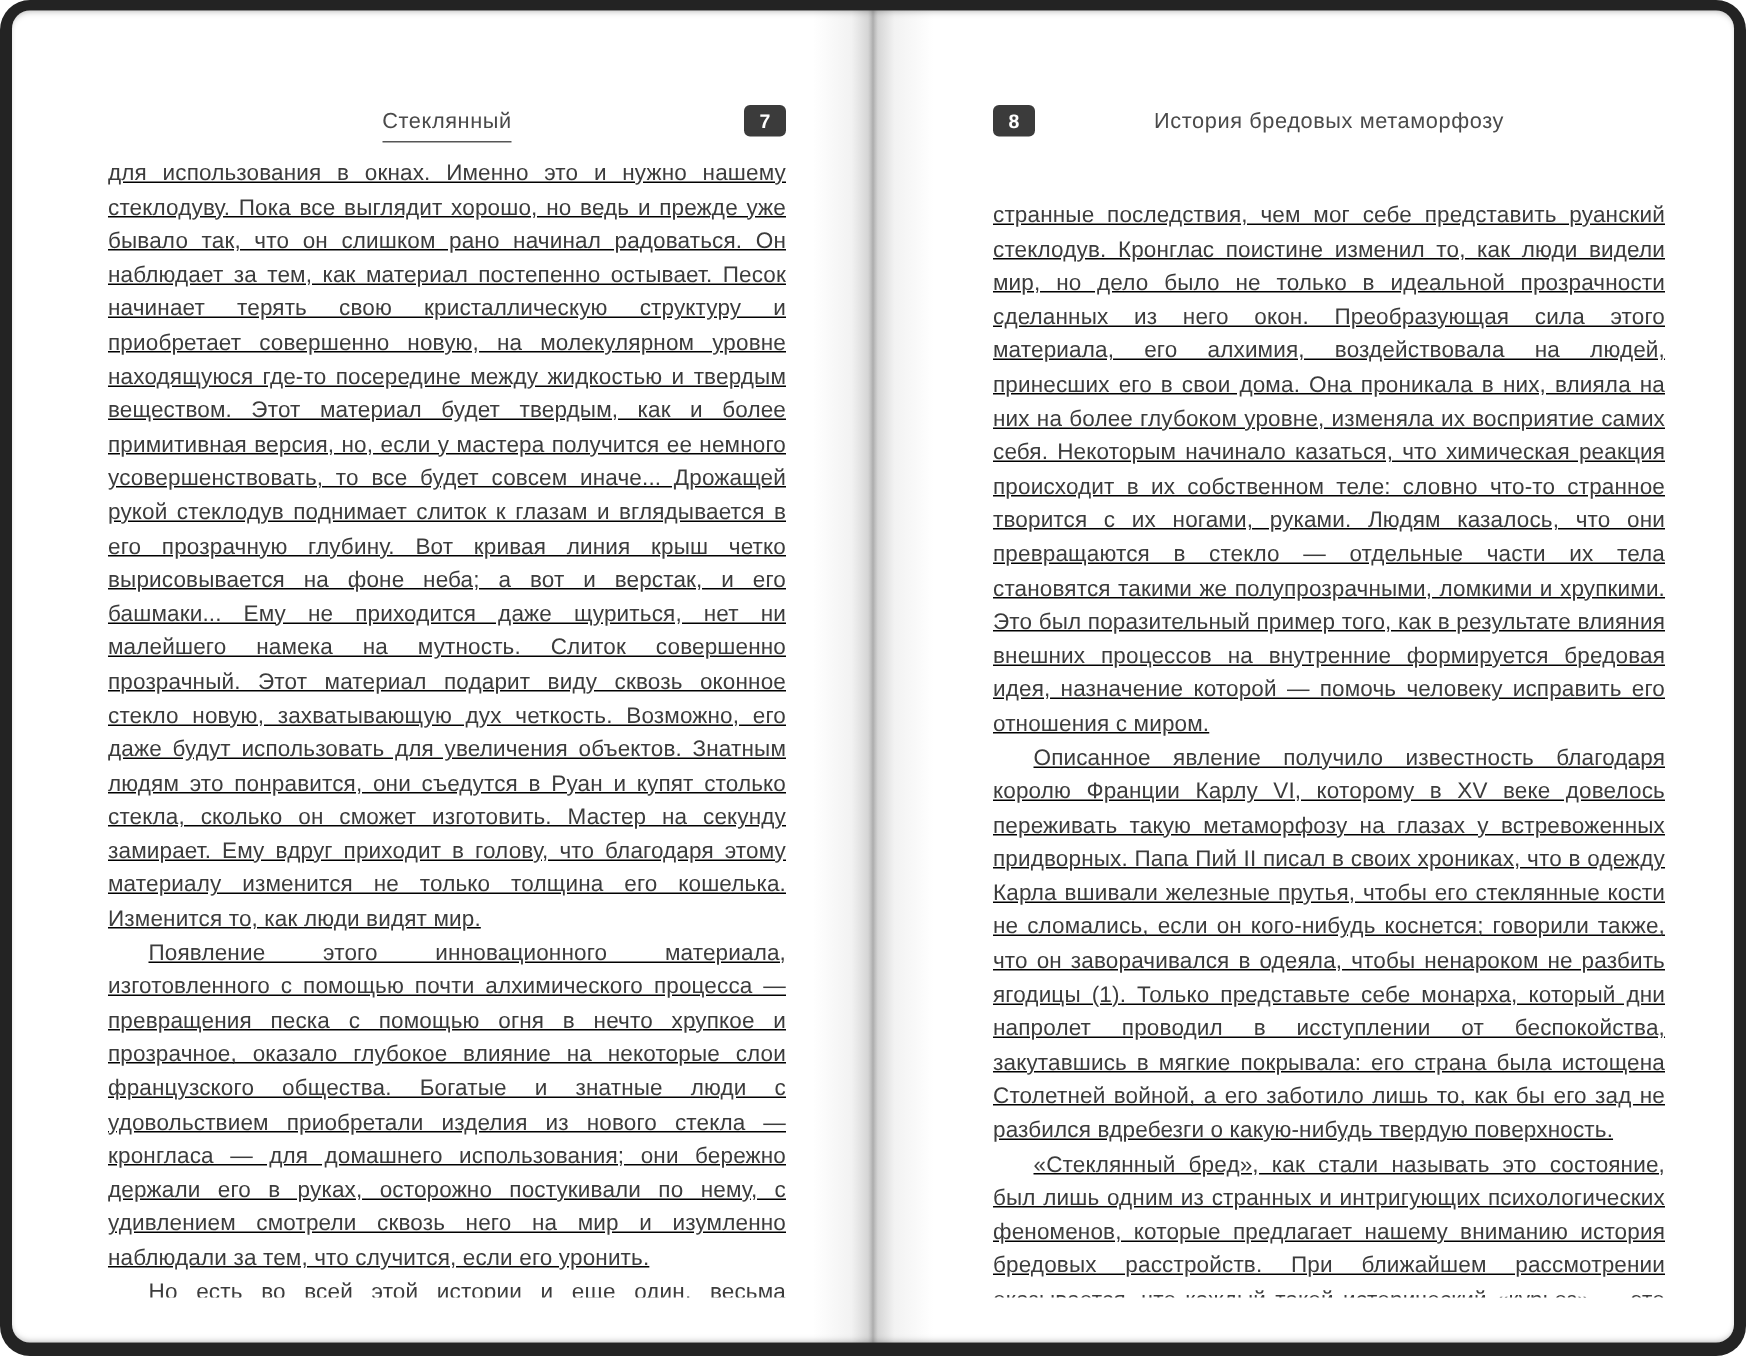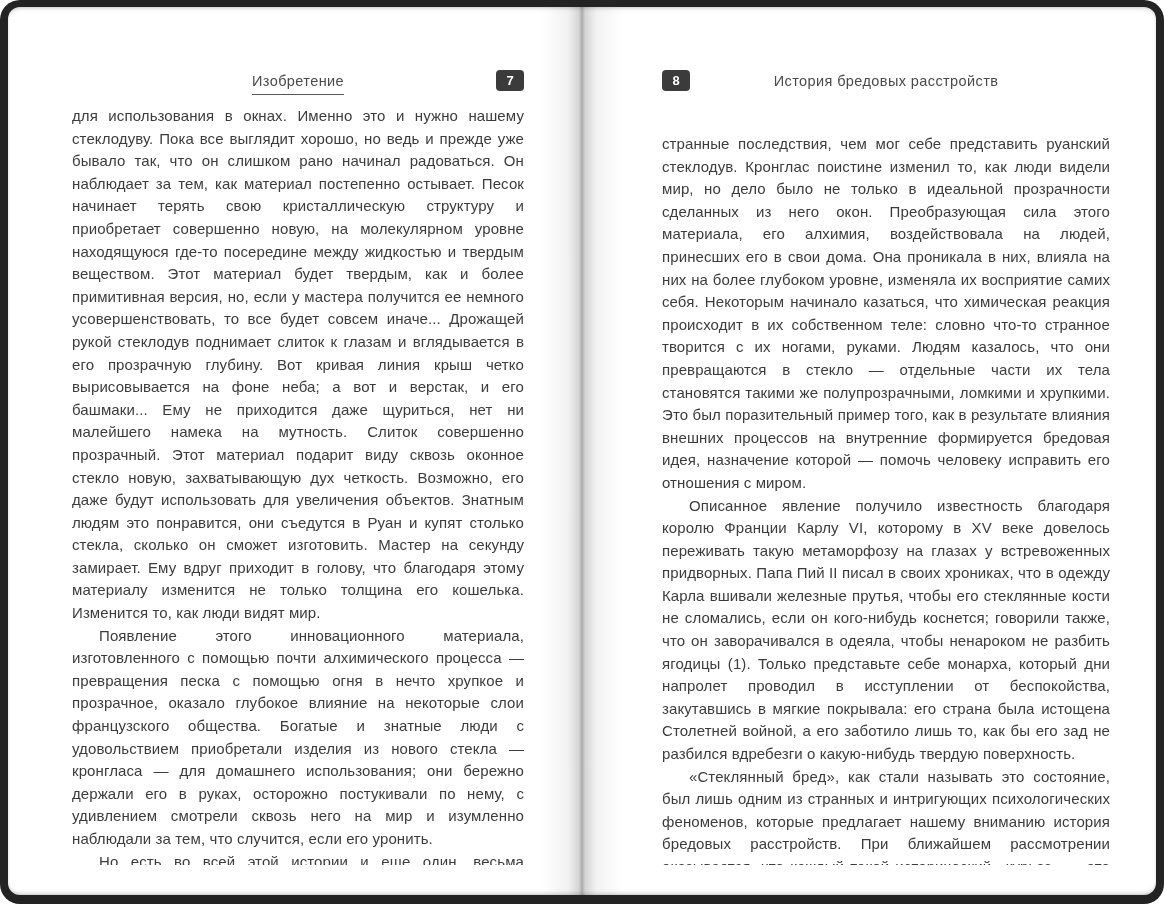--- a/index.html
+++ b/index.html
@@ -73,20 +73,21 @@
     text-align: center;
     font-weight: bold;
   }
   .page.left .page-num { right: 0; }
   .page.right .page-num { left: 0; }
   .page-body {
     position: absolute;
     top: 98px;
     bottom: 30px;
     overflow: hidden;
+    text-decoration: underline;
   }
   .page.left .page-body { left: 64px; right: 58px; }
   .page.right .page-body { left: 80px; right: 46px; margin-top: 28px; }
   .page-body p {
     margin: 0;
     font-size: 15px;
     line-height: 22.6px;
     letter-spacing: 0.1px;
     color: #3c3c3c;
     text-align: justify;
@@ -94,33 +95,33 @@
   .page-body p.indent { text-indent: 27px; }
 </style>
 </head>
 <body>
 
 <div class="book">
   <div class="spread">
 
     <div class="page left">
       <div class="page-header">
-        <span class="header-title"><span class="underlined">Изобретение</span></span>
+        <span class="header-title"><span class="underlined">Стеклянный</span></span>
         <span class="page-num">7</span>
       </div>
       <div class="page-body">
         <p>для использования в окнах. Именно это и нужно нашему стеклодуву. Пока все выглядит хорошо, но ведь и прежде уже бывало так, что он слишком рано начинал радоваться. Он наблюдает за тем, как материал постепенно остывает. Песок начинает терять свою кристаллическую структуру и приобретает совершенно новую, на молекулярном уровне находящуюся где-то посередине между жидкостью и твердым веществом. Этот материал будет твердым, как и более примитивная версия, но, если у мастера получится ее немного усовершенствовать, то все будет совсем иначе... Дрожащей рукой стеклодув поднимает слиток к глазам и вглядывается в его прозрачную глубину. Вот кривая линия крыш четко вырисовывается на фоне неба; а вот и верстак, и его башмаки... Ему не приходится даже щуриться, нет ни малейшего намека на мутность. Слиток совершенно прозрачный. Этот материал подарит виду сквозь оконное стекло новую, захватывающую дух четкость. Возможно, его даже будут использовать для увеличения объектов. Знатным людям это понравится, они съедутся в Руан и купят столько стекла, сколько он сможет изготовить. Мастер на секунду замирает. Ему вдруг приходит в голову, что благодаря этому материалу изменится не только толщина его кошелька. Изменится то, как люди видят мир.</p>
         <p class="indent">Появление этого инновационного материала, изготовленного с помощью почти алхимического процесса — превращения песка с помощью огня в нечто хрупкое и прозрачное, оказало глубокое влияние на некоторые слои французского общества. Богатые и знатные люди с удовольствием приобретали изделия из нового стекла — кронгласа — для домашнего использования; они бережно держали его в руках, осторожно постукивали по нему, с удивлением смотрели сквозь него на мир и изумленно наблюдали за тем, что случится, если его уронить.</p>
         <p class="indent">Но есть во всей этой истории и еще один, весьма неожиданный, момент. Изобретение кронгласа имело более</p>
       </div>
     </div>
 
     <div class="page right">
       <div class="page-header">
-        <span class="header-title">История бредовых расстройств</span>
+        <span class="header-title">История бредовых метаморфозу</span>
         <span class="page-num">8</span>
       </div>
       <div class="page-body">
         <p>странные последствия, чем мог себе представить руанский стеклодув. Кронглас поистине изменил то, как люди видели мир, но дело было не только в идеальной прозрачности сделанных из него окон. Преобразующая сила этого материала, его алхимия, воздействовала на людей, принесших его в свои дома. Она проникала в них, влияла на них на более глубоком уровне, изменяла их восприятие самих себя. Некоторым начинало казаться, что химическая реакция происходит в их собственном теле: словно что-то странное творится с их ногами, руками. Людям казалось, что они превращаются в стекло — отдельные части их тела становятся такими же полупрозрачными, ломкими и хрупкими. Это был поразительный пример того, как в результате влияния внешних процессов на внутренние формируется бредовая идея, назначение которой — помочь человеку исправить его отношения с миром.</p>
         <p class="indent">Описанное явление получило известность благодаря королю Франции Карлу VI, которому в XV веке довелось переживать такую метаморфозу на глазах у встревоженных придворных. Папа Пий II писал в своих хрониках, что в одежду Карла вшивали железные прутья, чтобы его стеклянные кости не сломались, если он кого-нибудь коснется; говорили также, что он заворачивался в одеяла, чтобы ненароком не разбить ягодицы (1). Только представьте себе монарха, который дни напролет проводил в исступлении от беспокойства, закутавшись в мягкие покрывала: его страна была истощена Столетней войной, а его заботило лишь то, как бы его зад не разбился вдребезги о какую-нибудь твердую поверхность.</p>
         <p class="indent">«Стеклянный бред», как стали называть это состояние, был лишь одним из странных и интригующих психологических феноменов, которые предлагает нашему вниманию история бредовых расстройств. При ближайшем рассмотрении оказывается, что каждый такой исторический «курьез» — это воплощенная тайна реального, живого человека; но только зашифрованная, упакованная в обертку</p>
       </div>
     </div>
 
   </div>

